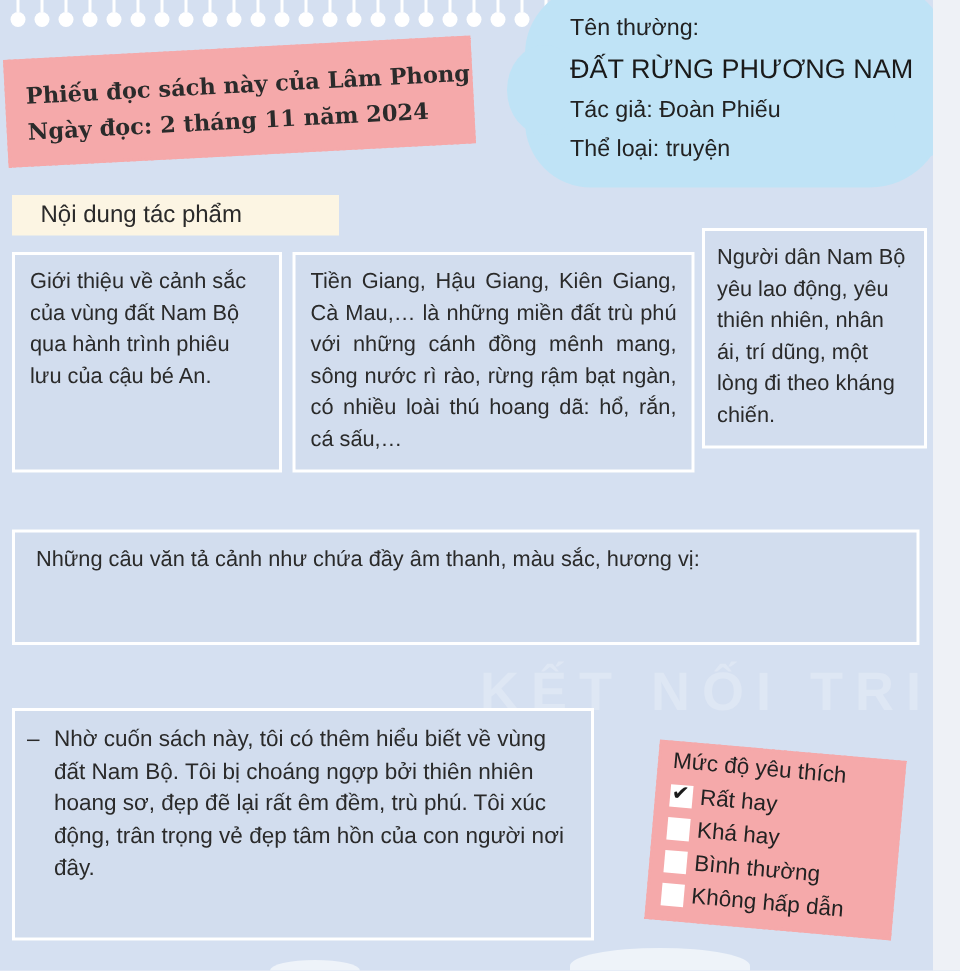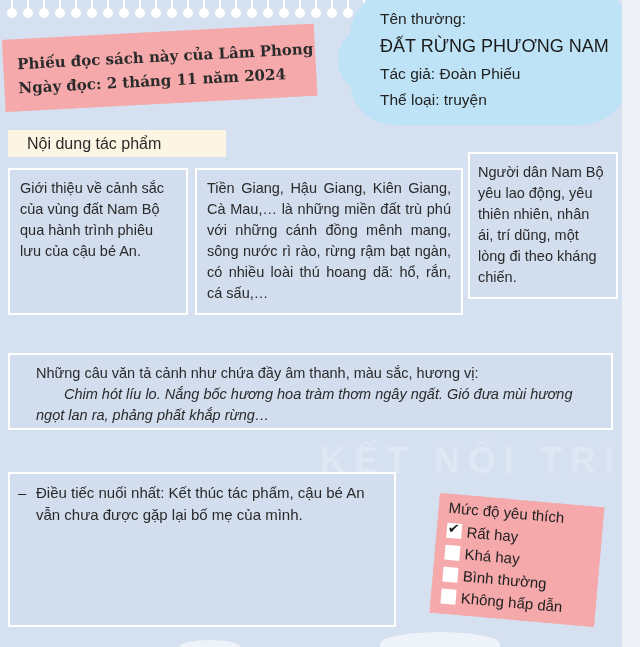--- a/index.html
+++ b/index.html
@@ -17,21 +17,21 @@
   .cloud::before { content:""; position:absolute; left:-12px; top:40px; width:50px; height:60px; background:#bfe3f6; border-radius:50%; }
   .cloud::after { content:""; position:absolute; right:-6px; top:60px; width:40px; height:55px; background:#bfe3f6; border-radius:50%; }
   .cloud .t { position:absolute; left:30px; font-size:15.5px; color:#222; white-space:nowrap; z-index:2; }
   .cloud .title { font-weight:normal; font-size:18px; color:#1a1a1a; }
   .section-label { position:absolute; background:#fcf5e3; font-size:16px; color:#2a2a2a; padding:0 10px; line-height:27px; height:27px; box-sizing:border-box; white-space:nowrap; }
   .box { position:absolute; border:2px solid #ffffff; background:#d2ddee; box-sizing:border-box; font-size:14.5px; line-height:21px; color:#2a2a2a; }
   .box p { margin:0; }
   .c1 { left:8px; top:168px; width:180px; height:147px; padding:8px 10px; }
   .c2 { left:195px; top:168px; width:268px; height:147px; padding:8px 10px; text-align:justify; }
   .c3 { left:468px; top:152px; width:150px; height:147px; padding:8px 8px; }
-  .impress { left:8px; top:353px; width:605px; height:77px; padding:8px 26px; }
+  .impress { left:8px; top:353px; width:605px; height:77px; padding:8px 14px; }
   .impress .ital { font-style:italic; text-indent:28px; }
   .feel { left:8px; top:472px; width:388px; height:155px; padding:8px 10px 8px 26px; font-size:15px; line-height:21.5px; }
   .feel ul { list-style:none; margin:0; padding:0; }
   .feel li { position:relative; }
   .feel li::before { content:"–"; position:absolute; left:-18px; top:0; }
   .rating { position:absolute; left:440px; top:493px; width:165px; height:120px; background:#f5a9aa; transform:rotate(5deg); transform-origin:left top;
     border:2px dotted #f5a9aa; box-sizing:border-box; padding:2px 8px; font-size:15px; color:#222; }
   .rating .head { line-height:20px; margin-bottom:1px; }
   .opt { display:flex; align-items:center; height:22px; }
   .cb { width:15px; height:15px; background:#ffffff; margin-right:5px; position:relative; flex:0 0 15px; }
@@ -93,26 +93,25 @@
     </div>
   <div class="box c2">
       <p>Tiền Giang, Hậu Giang, Kiên Giang, Cà Mau,… là những miền đất trù phú với những cánh đồng mênh mang, sông nước rì rào, rừng rậm bạt ngàn, có nhiều loài thú hoang dã: hổ, rắn, cá sấu,…</p>
     </div>
   <div class="box c3">
       <p>Người dân Nam Bộ yêu lao động, yêu thiên nhiên, nhân ái, trí dũng, một lòng đi theo kháng chiến.</p>
     </div>
 
   <div class="box impress">
     <p>Những câu văn tả cảnh như chứa đầy âm thanh, màu sắc, hương vị:</p>
-    <p class="ital">Chim hót líu lo. Nắng bốc hương hoa tràm thơm ngây ngất. Gió đưa mùi hương ngọt lan ra, phảng phất khắp rừng…</p>
   </div>
 
   <div class="box feel">
     <ul>
-      <li>Điều tiếc nuối nhất: Kết thúc tác phẩm, cậu bé An vẫn chưa được gặp lại bố mẹ của mình.</li>
+      <li>Nhờ cuốn sách này, tôi có thêm hiểu biết về vùng đất Nam Bộ. Tôi bị choáng ngợp bởi thiên nhiên hoang sơ, đẹp đẽ lại rất êm đềm, trù phú. Tôi xúc động, trân trọng vẻ đẹp tâm hồn của con người nơi đây.</li>
     </ul>
   </div>
 
   <div class="rating">
     <div class="head">Mức độ yêu thích</div>
     <div class="opt">
         <span class="cb checked"></span>
         <span>Rất hay</span>
       </div>
     <div class="opt">

